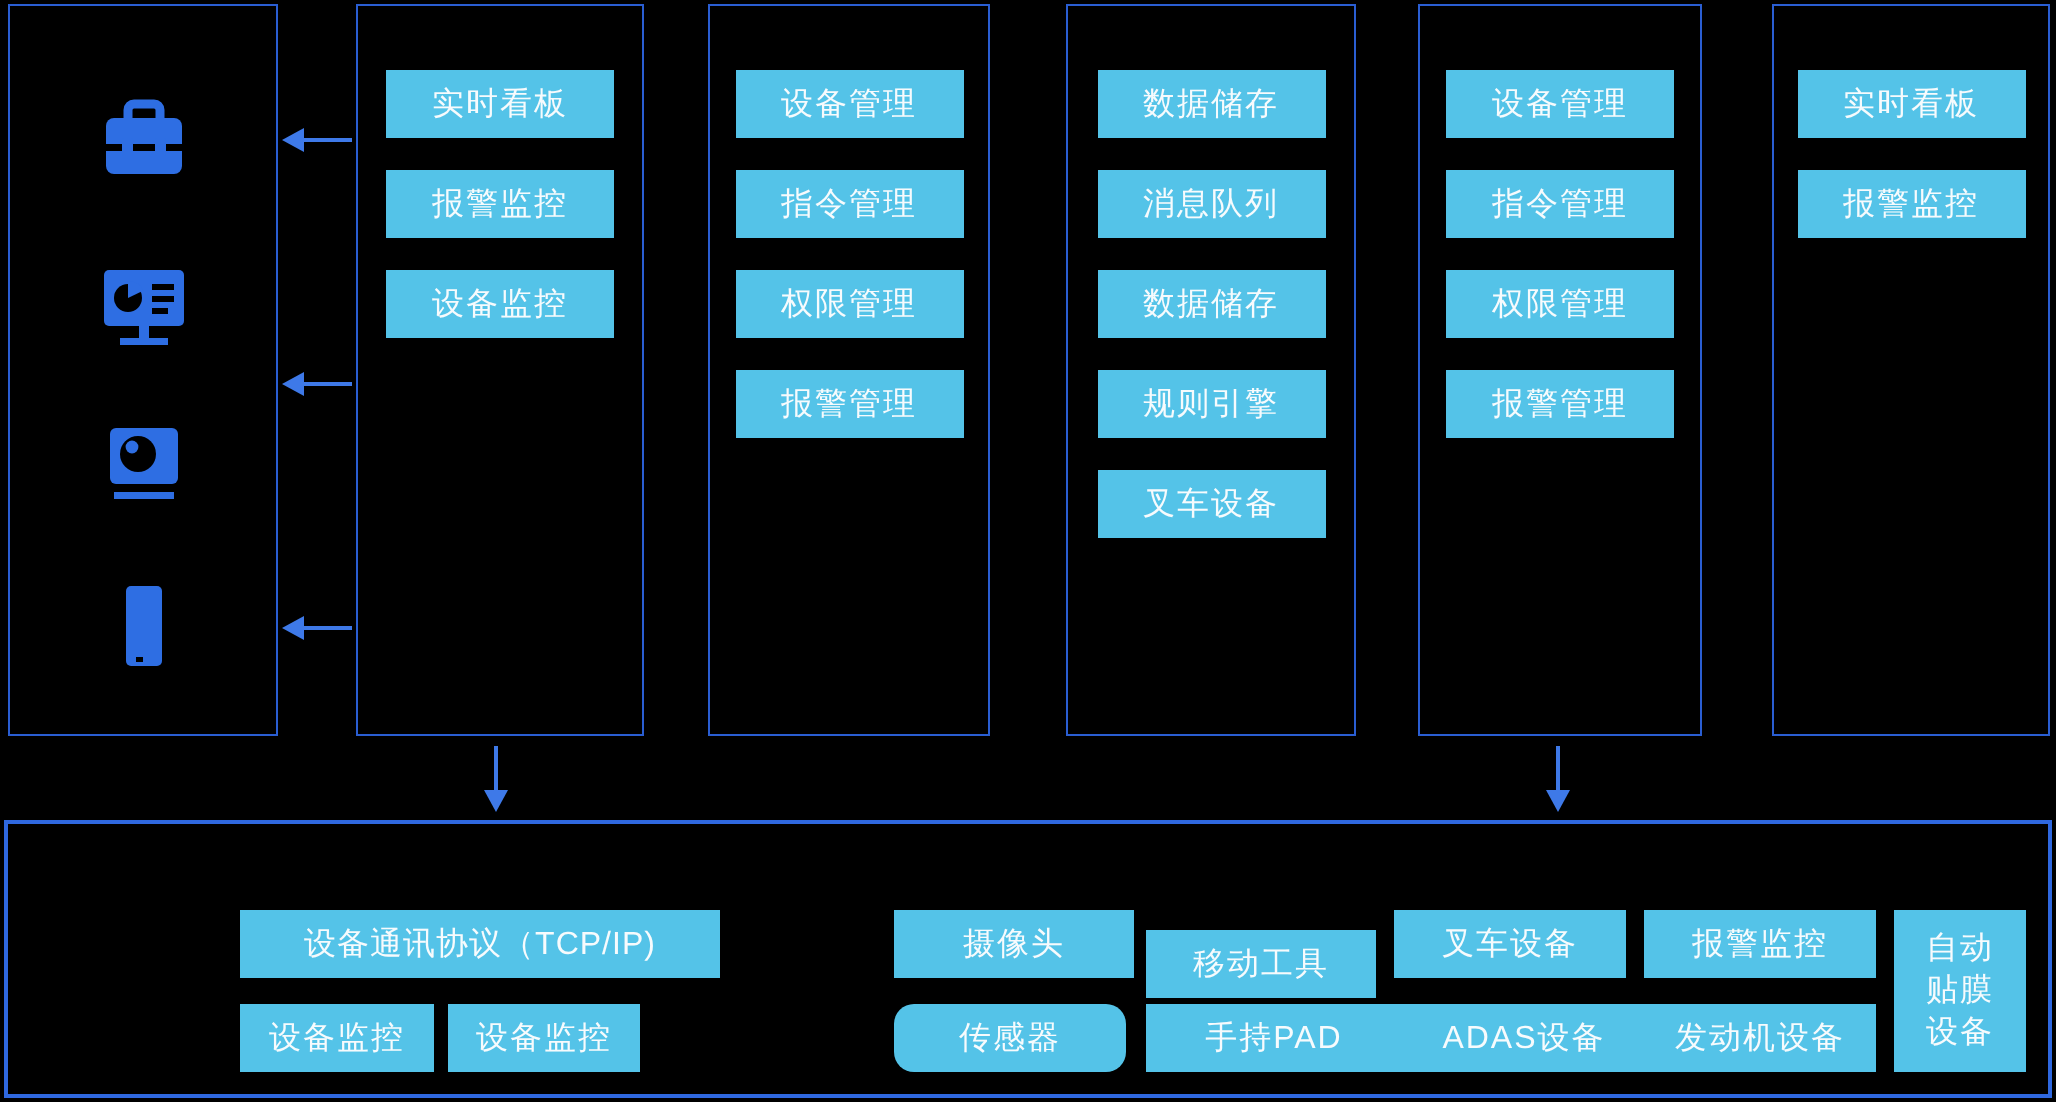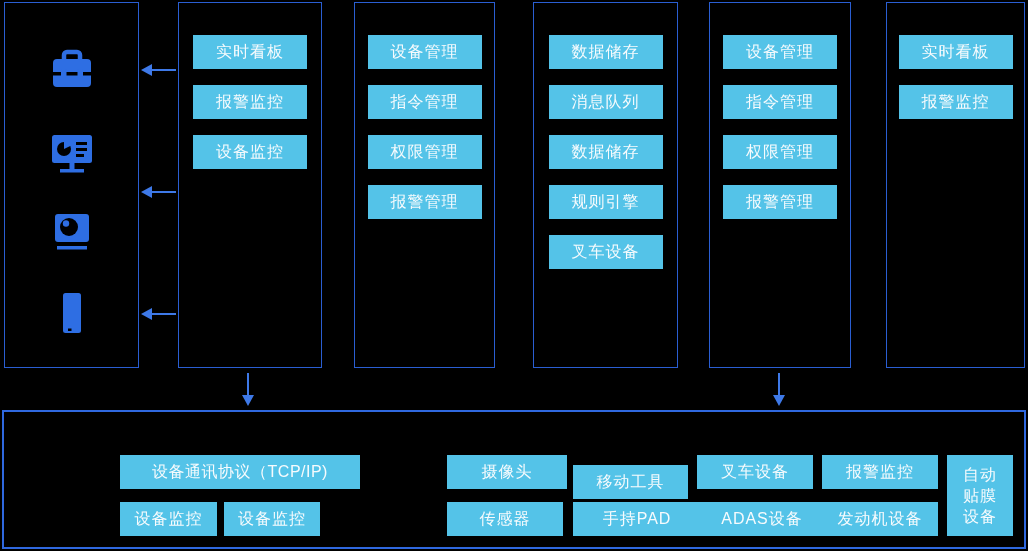--- a/index.html
+++ b/index.html
@@ -51,21 +51,21 @@
     font-size:16px; letter-spacing:1px;
     display:flex; align-items:center; justify-content:center; text-align:center;
   }
   #protocol-node   { left:116px; top:43px; width:240px; letter-spacing:0.5px; }
   #monitor-node-1  { left:116px; top:90px; width:97px; }
   #monitor-node-2  { left:220px; top:90px; width:96px; }
   #camera-node     { left:443px; top:43px; width:120px; }
   #mobile-tool-node{ left:569px; top:53px; width:115px; }
   #forklift-node   { left:693px; top:43px; width:116px; }
   #key-cabinet-node{ left:818px; top:43px; width:116px; }
-  #sensor-node     { left:443px; top:90px; width:116px; }
+  #sensor-node     { left:443px; top:90px; width:116px;border-radius:10px; }
   #handheld-node   { left:569px; top:90px; width:128px; }
   #adas-node       { left:693px; top:90px; width:130px; }
   #engine-node     { left:818px; top:90px; width:116px; }
   #auto-film-node  { left:943px; top:43px; width:66px; height:81px;
     padding:6px 16px; line-height:21px; word-break:break-all; }
 </style>
 </head>
 <body>
 
 <div class="canvas">

